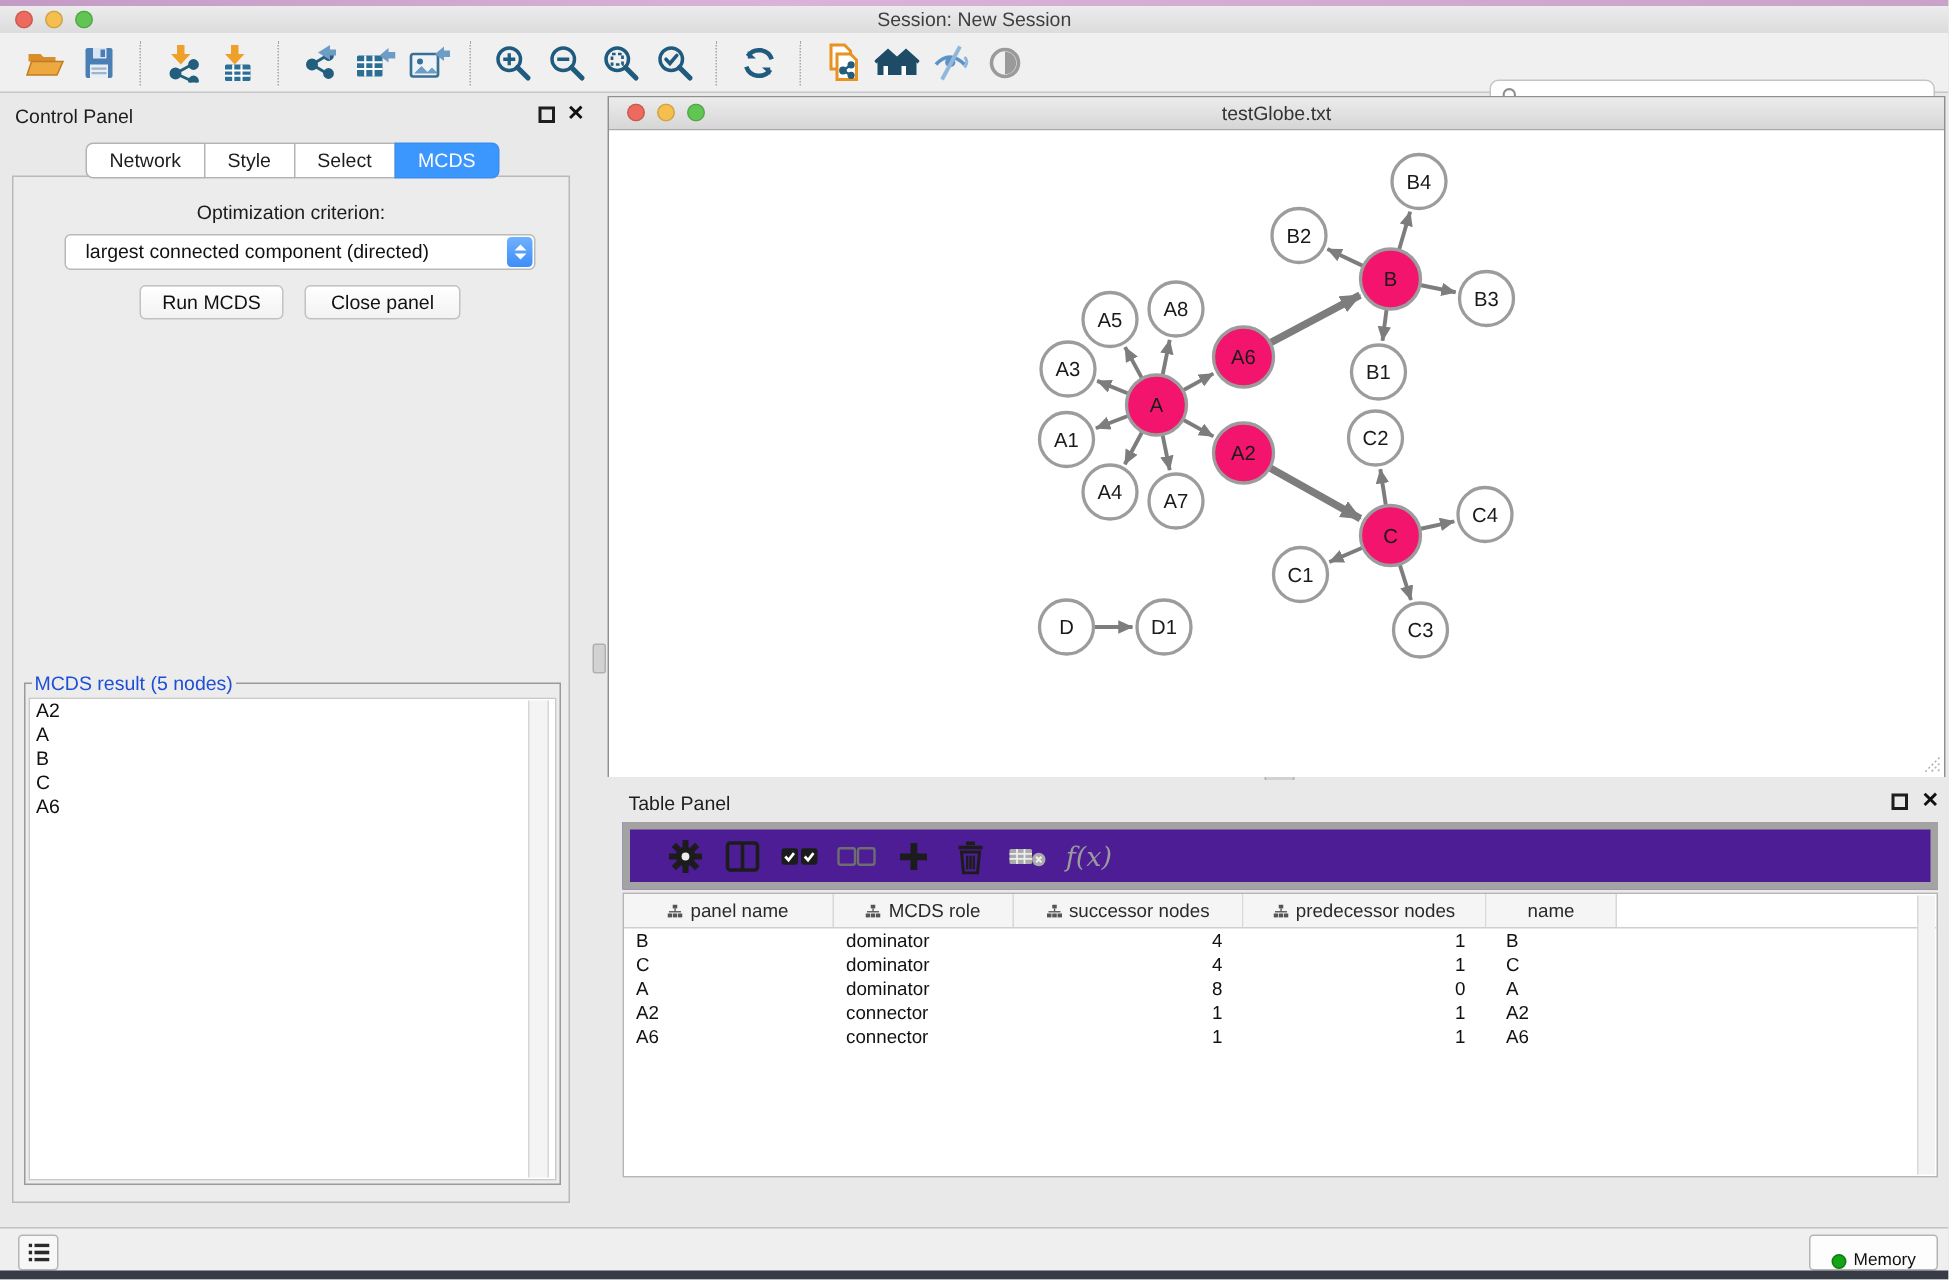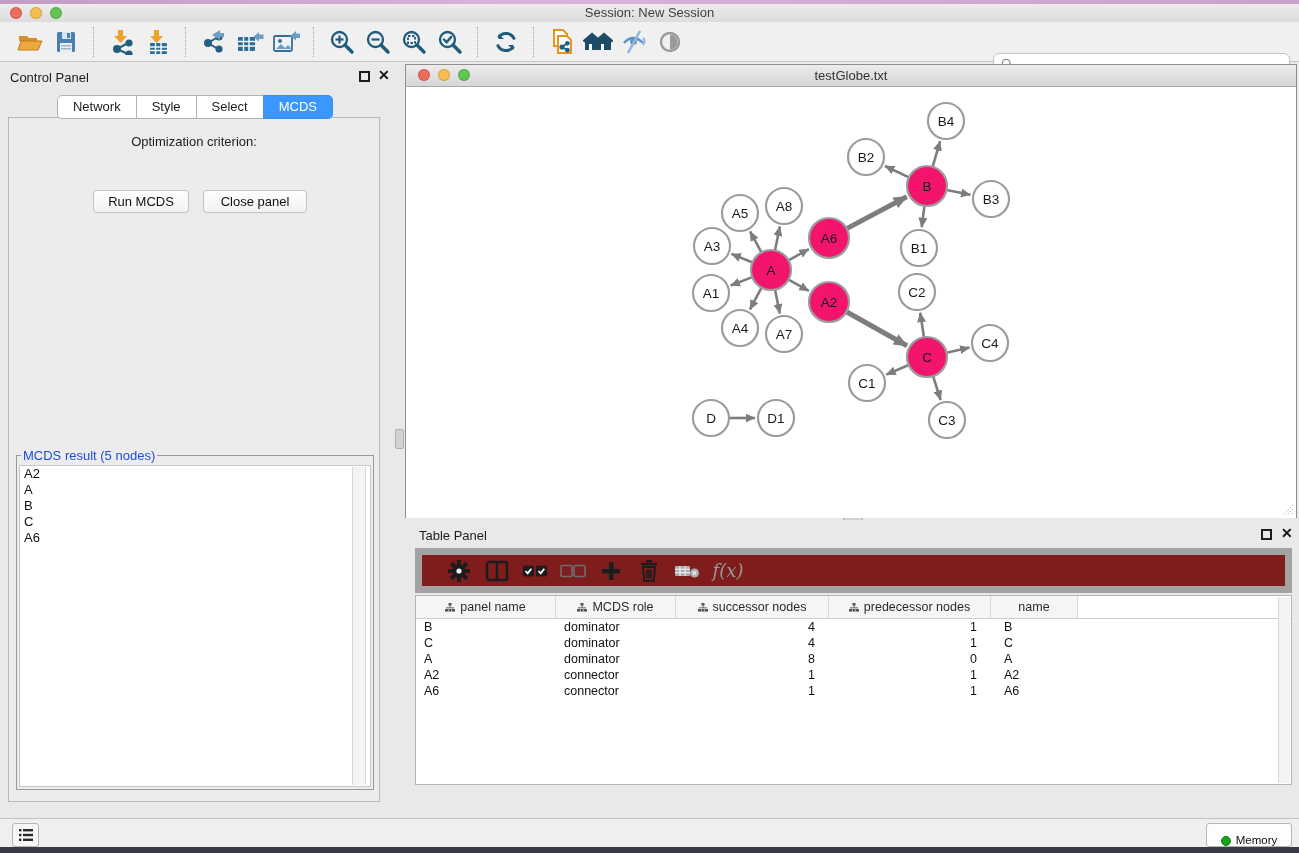--- a/index.html
+++ b/index.html
@@ -80,22 +80,22 @@
   #nw-titlebar{position:relative;height:21px;background:linear-gradient(#ececec,#d6d6d6);
     border-bottom:1px solid #a9a9a9;}
   #nw-titlebar .lights{top:4px;left:12px;}
   #nw-title{width:100%;text-align:center;font-size:13px;color:#333;line-height:21px;}
   #net-canvas{position:relative;width:100%;height:431px;background:#fff;overflow:hidden;cursor:default;}
   #resize-grip{position:absolute;right:2px;bottom:2px;width:13px;height:13px;opacity:.8;}
 
   
   #table-panel{left:405px;top:520px;width:894px;height:295px;background:#e9e9e9;}
   #tp-float{left:856px;} #tp-close{left:876px;}
-  #tp-toolbar{position:absolute;left:10px;top:28px;width:877px;height:45px;background:#7f1d1d;
-    border:7px solid #a3a3a3;box-sizing:border-box;display:flex;align-items:center;padding-left:18px;}
+  #tp-toolbar{position:absolute;left:10px;top:28px;width:877px;height:45px;background:#4c1d95;
+    border:5px solid #a3a3a3;box-sizing:border-box;display:flex;align-items:flex-start;padding-left:18px;}
   .tpi{width:38px;height:36px;display:flex;align-items:center;justify-content:center;cursor:pointer;}
   .tpi.disabled{cursor:default;}
   #fx-label{font-family:"DejaVu Serif",serif;font-style:italic;font-size:18px;color:#9a9a9a;margin-left:6px;}
 
   #tp-table{position:absolute;left:10px;top:75px;width:877px;height:190px;background:#fff;
     border:1px solid #b5b5b5;box-sizing:border-box;overflow:hidden;}
   #tp-header{display:flex;height:22px;border-bottom:1px solid #cfcfcf;}
   .hcell{background:#f5f5f5;border-right:1px solid #d8d8d8;display:flex;align-items:center;
     justify-content:center;font-size:12.5px;color:#2a2a2a;box-sizing:border-box;gap:5px;cursor:pointer;}
   .hicon{flex:0 0 auto;display:block;}
@@ -305,20 +305,27 @@
     <div class="close-btn" id="cp-close">✕</div>
   </div>
   <div id="cp-tabs">
       <div class="tab">Network</div>
       <div class="tab">Style</div>
       <div class="tab">Select</div>
       <div class="tab selected">MCDS</div>
     </div>
   <div id="cp-box">
     <div id="criterion-label">Optimization criterion:</div>
+    <div id="criterion-select">
+      <div class="val">largest connected component (directed)</div>
+      <div class="stepper">
+        <div class="chev up"></div>
+          <div class="chev down"></div>
+      </div>
+    </div>
     <div class="btn" id="run-btn">Run MCDS</div>
     <div class="btn" id="closepanel-btn">Close panel</div>
     <fieldset id="mcds-fieldset">
       <legend>MCDS result (5 nodes)</legend>
       <div id="mcds-list">
 
       <div class="list-item">A2</div>
           <div class="list-item">A</div>
           <div class="list-item">B</div>
           <div class="list-item">C</div>

